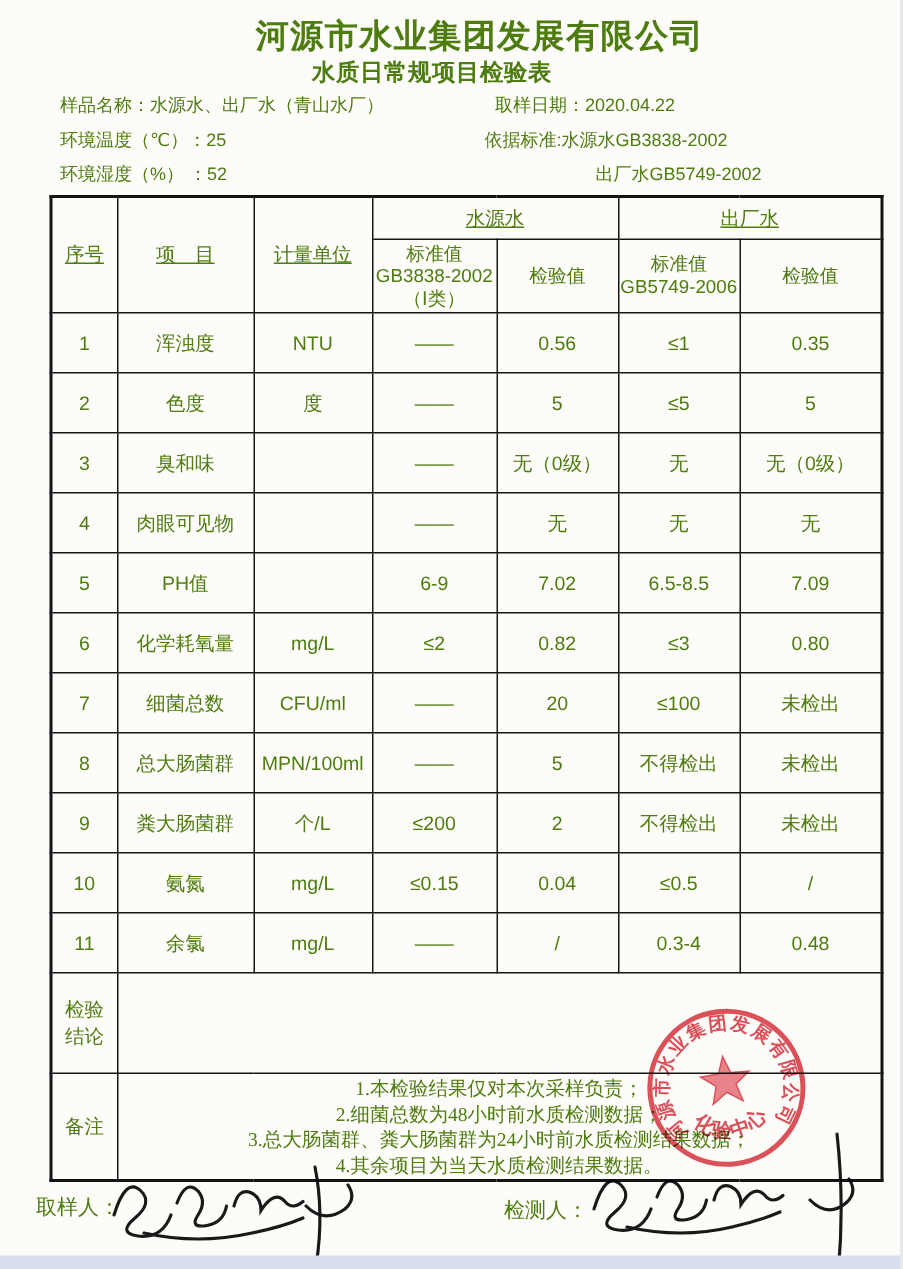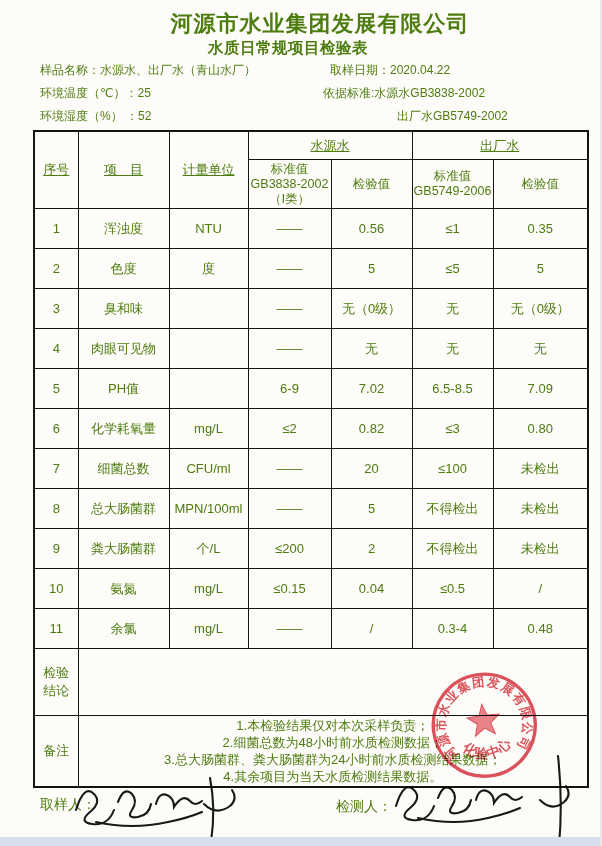--- a/index.html
+++ b/index.html
@@ -20,26 +20,26 @@
   table.grid{position:absolute;left:33px;top:130px;width:554px;border-collapse:collapse;
              table-layout:fixed;border:2px solid #141414;}
   table.grid td{border:1px solid #141414;text-align:center;vertical-align:middle;
                 font-size:13px;padding:0;overflow:hidden;}
   tr.h1 td{height:27px;text-decoration:underline;}
   tr.h2 td{height:48px;font-size:12.5px;line-height:15px;white-space:pre-line;}
   tr.data td{height:39px;}
   td.c-item{text-align:left;padding-left:7px;}
   td.c-label{white-space:pre-line;line-height:18px;}
   tr.concl td{height:66px;}
-  tr.remarks td{height:70px;}
+  tr.remarks td{height:70px;font-family:Liberation Serif, serif;}
   td.c-remarks{text-align:left;vertical-align:middle;padding:2px 6px;}
   .remark-line{font-size:13px;line-height:17px;white-space:nowrap;}
 
   .footer-label{position:absolute;font-size:14px;white-space:nowrap;}
-  .f-sampler{top:796px;left:40px;}
+  .f-sampler{top:796px;left:24px;}
   .f-tester{top:798px;left:336px;}
 
   .stamp{position:absolute;left:429px;top:667px;width:114px;height:120px;
          mix-blend-mode:multiply;opacity:.9;transform:rotate(-7deg);}
   .stamp text{fill:#d93f4a;font-family:"Liberation Sans",sans-serif;font-weight:bold;}
   .sig{position:absolute;mix-blend-mode:multiply;}
   .sig path{fill:none;stroke:#191919;stroke-width:2.1;stroke-linecap:round;}
   .sig1{left:70px;top:770px;}
   .sig2{left:388px;top:700px;}
   .scan-strip{position:absolute;left:0;bottom:0;width:602px;height:9px;background:#d7dfee;}

